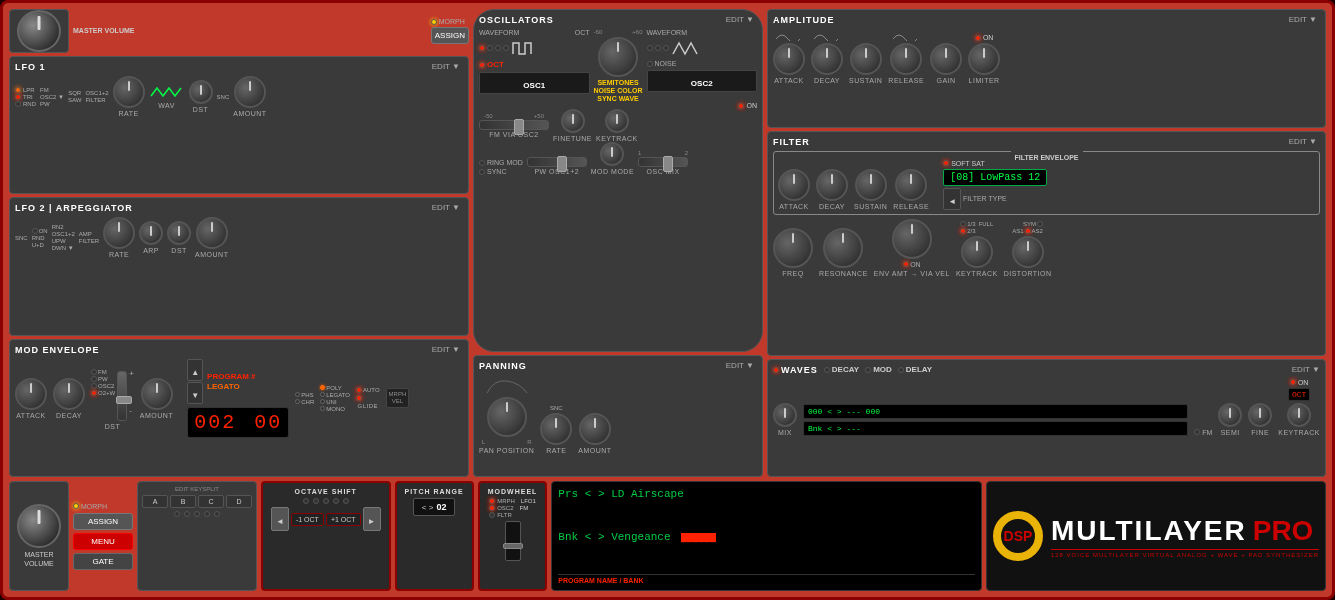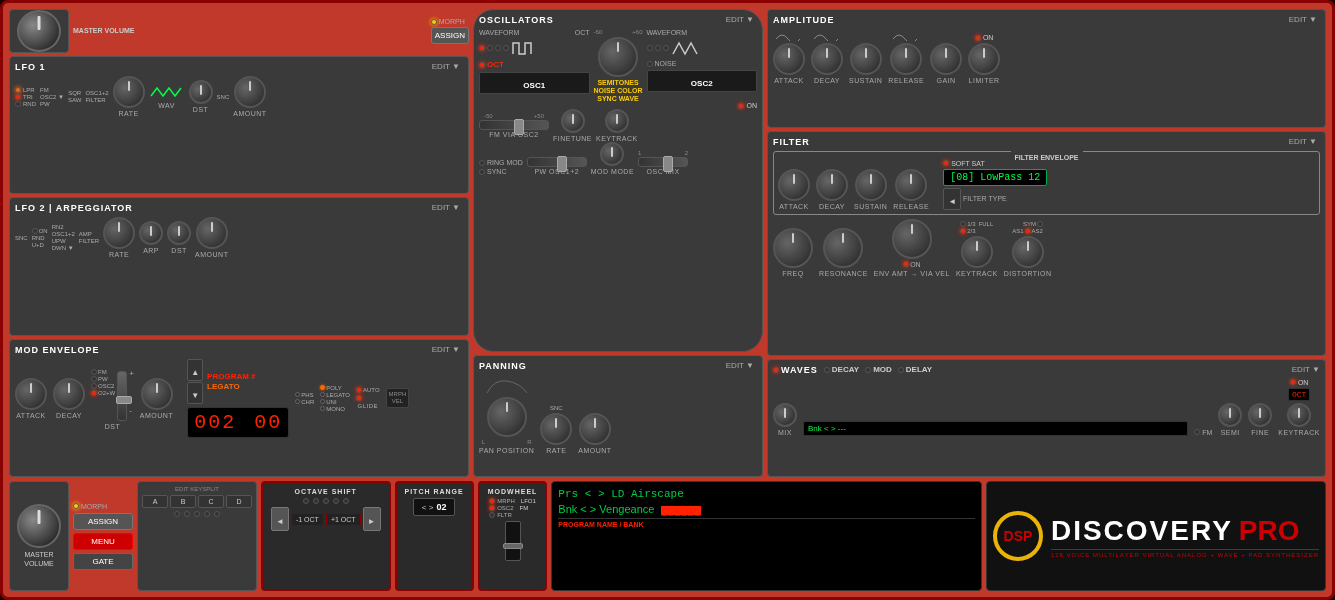--- a/index.html
+++ b/index.html
@@ -201,21 +201,21 @@
       color: #ddd;
       font-size: 7px;
       font-weight: bold;
       text-transform: uppercase;
       letter-spacing: 1px;
     }
     .dsp-logo {
       width: 50px;
       height: 50px;
       border-radius: 50%;
-      border: 4px solid #eab308;
+      border: 8px solid #eab308;
       display: flex;
       align-items: center;
       justify-content: center;
       color: #cc0000;
       font-size: 14px;
       font-weight: bold;
     }
     .filter-display {
       background: #000;
       border: 1px solid #00aa44;
@@ -880,21 +880,24 @@
           <div class="section-edit" style="position:static; margin-left:auto;">EDIT ▼</div>
         </div>
 
         <div style="display:flex; align-items:flex-end; gap:6px; margin-top:4px;">
           <div class="knob-group">
             <div class="knob knob-sm"></div>
             <span class="knob-label">MIX</span>
           </div>
 
           <div style="display:flex; flex-direction:column; gap:2px; flex:1;">
-            <div style="background:#000; border:1px solid #333; border-radius:2px; padding:2px 4px; font-family:Liberation Sans, sans-serif; color:#00ff44; font-size:8px;margin-top:24px;">
+            <div style="background:#000; border:1px solid #333; border-radius:2px; padding:2px 4px; font-family:Courier New,monospace; color:#00ff44; font-size:8px;">
+              <span>000 &lt; &gt;  ---         000</span>
+            </div>
+            <div style="background:#000; border:1px solid #333; border-radius:2px; padding:2px 4px; font-family:Liberation Mono, monospace; color:#00ff44; font-size:8px;">
               <span>Bnk &lt; &gt;  ---</span>
             </div>
           </div>
           <div style="display:flex; align-items:center; gap:2px;">
             <div class="led"></div>
             <span style="color:#aaa; font-size:7px;">FM</span>
           </div>
 
           <div class="knob-group">
             <div class="knob knob-sm"></div>
@@ -1004,38 +1007,38 @@
           <div class="led"></div>
           <span>FLTR</span>
         </div>
       </div>
 
       <div style="background:#111; border:1px solid #555; border-radius:2px; width:16px; height:40px; position:relative; cursor:pointer;">
         <div style="position:absolute; bottom:30%; left:50%; transform:translateX(-50%); width:20px; height:6px; background:#666; border:1px solid #888; border-radius:2px;"></div>
       </div>
     </div>
 
-    <div style="flex:1; background:#000; border:1px solid #333; border-radius:4px; padding:6px; display:flex; flex-direction:column; gap:3px; justify-content:flex-start;">
+    <div style="flex:1; background:#000; border:1px solid #333; border-radius:4px; padding:6px; display:flex; flex-direction:column; gap:3px; justify-content:space-between;">
       <div style="font-family:Courier New,monospace; color:#00cc44; font-size:11px;">
         <span>Prs &lt; &gt; LD Airscape</span>
       </div>
-      <div style="font-family:Liberation Sans, sans-serif; color:#00cc44; font-size:11px;">
+      <div style="font-family:Liberation Mono, monospace; color:#00cc44; font-size:11px;">
         <span>Bnk &lt; &gt; Vengeance</span>
         <span style="margin-left:4px; background:#ff2200; color:#ff2200; font-size:8px; letter-spacing:1px;">██████</span>
       </div>
       <div style="color:#ff2200; font-size:7px; font-weight:bold; border-top:1px solid #333; padding-top:2px;">PROGRAM NAME / BANK</div>
     </div>
 
     <div style="background:#111; border:1px solid #333; border-radius:4px; padding:6px; display:flex; align-items:center; gap:8px; min-width:300px;">
       <div class="dsp-logo">
         <span>DSP</span>
       </div>
       <div style="display:flex; flex-direction:column; gap:2px;">
         <div style="display:flex; align-items:baseline; gap:0px;">
-          <span style="color:#fff; font-size:28px; font-weight:bold; font-family:Arial,sans-serif; letter-spacing:2px;">DISCOVERY</span>
+          <span style="color:#fff; font-size:28px; font-weight:bold; font-family:Arial,sans-serif; letter-spacing:2px;">MULTILAYER</span>
           <span style="color:#cc0000; font-size:28px; font-weight:bold; font-family:Arial,sans-serif; margin-left:6px;">PRO</span>
         </div>
         <div style="color:#cc0000; font-size:6px; letter-spacing:1px; border-top:1px solid #cc0000; padding-top:2px;">128 VOICE MULTILAYER VIRTUAL ANALOG + WAVE + PAD SYNTHESIZER</div>
       </div>
     </div>
 
   </div>
 
 </div>
 

